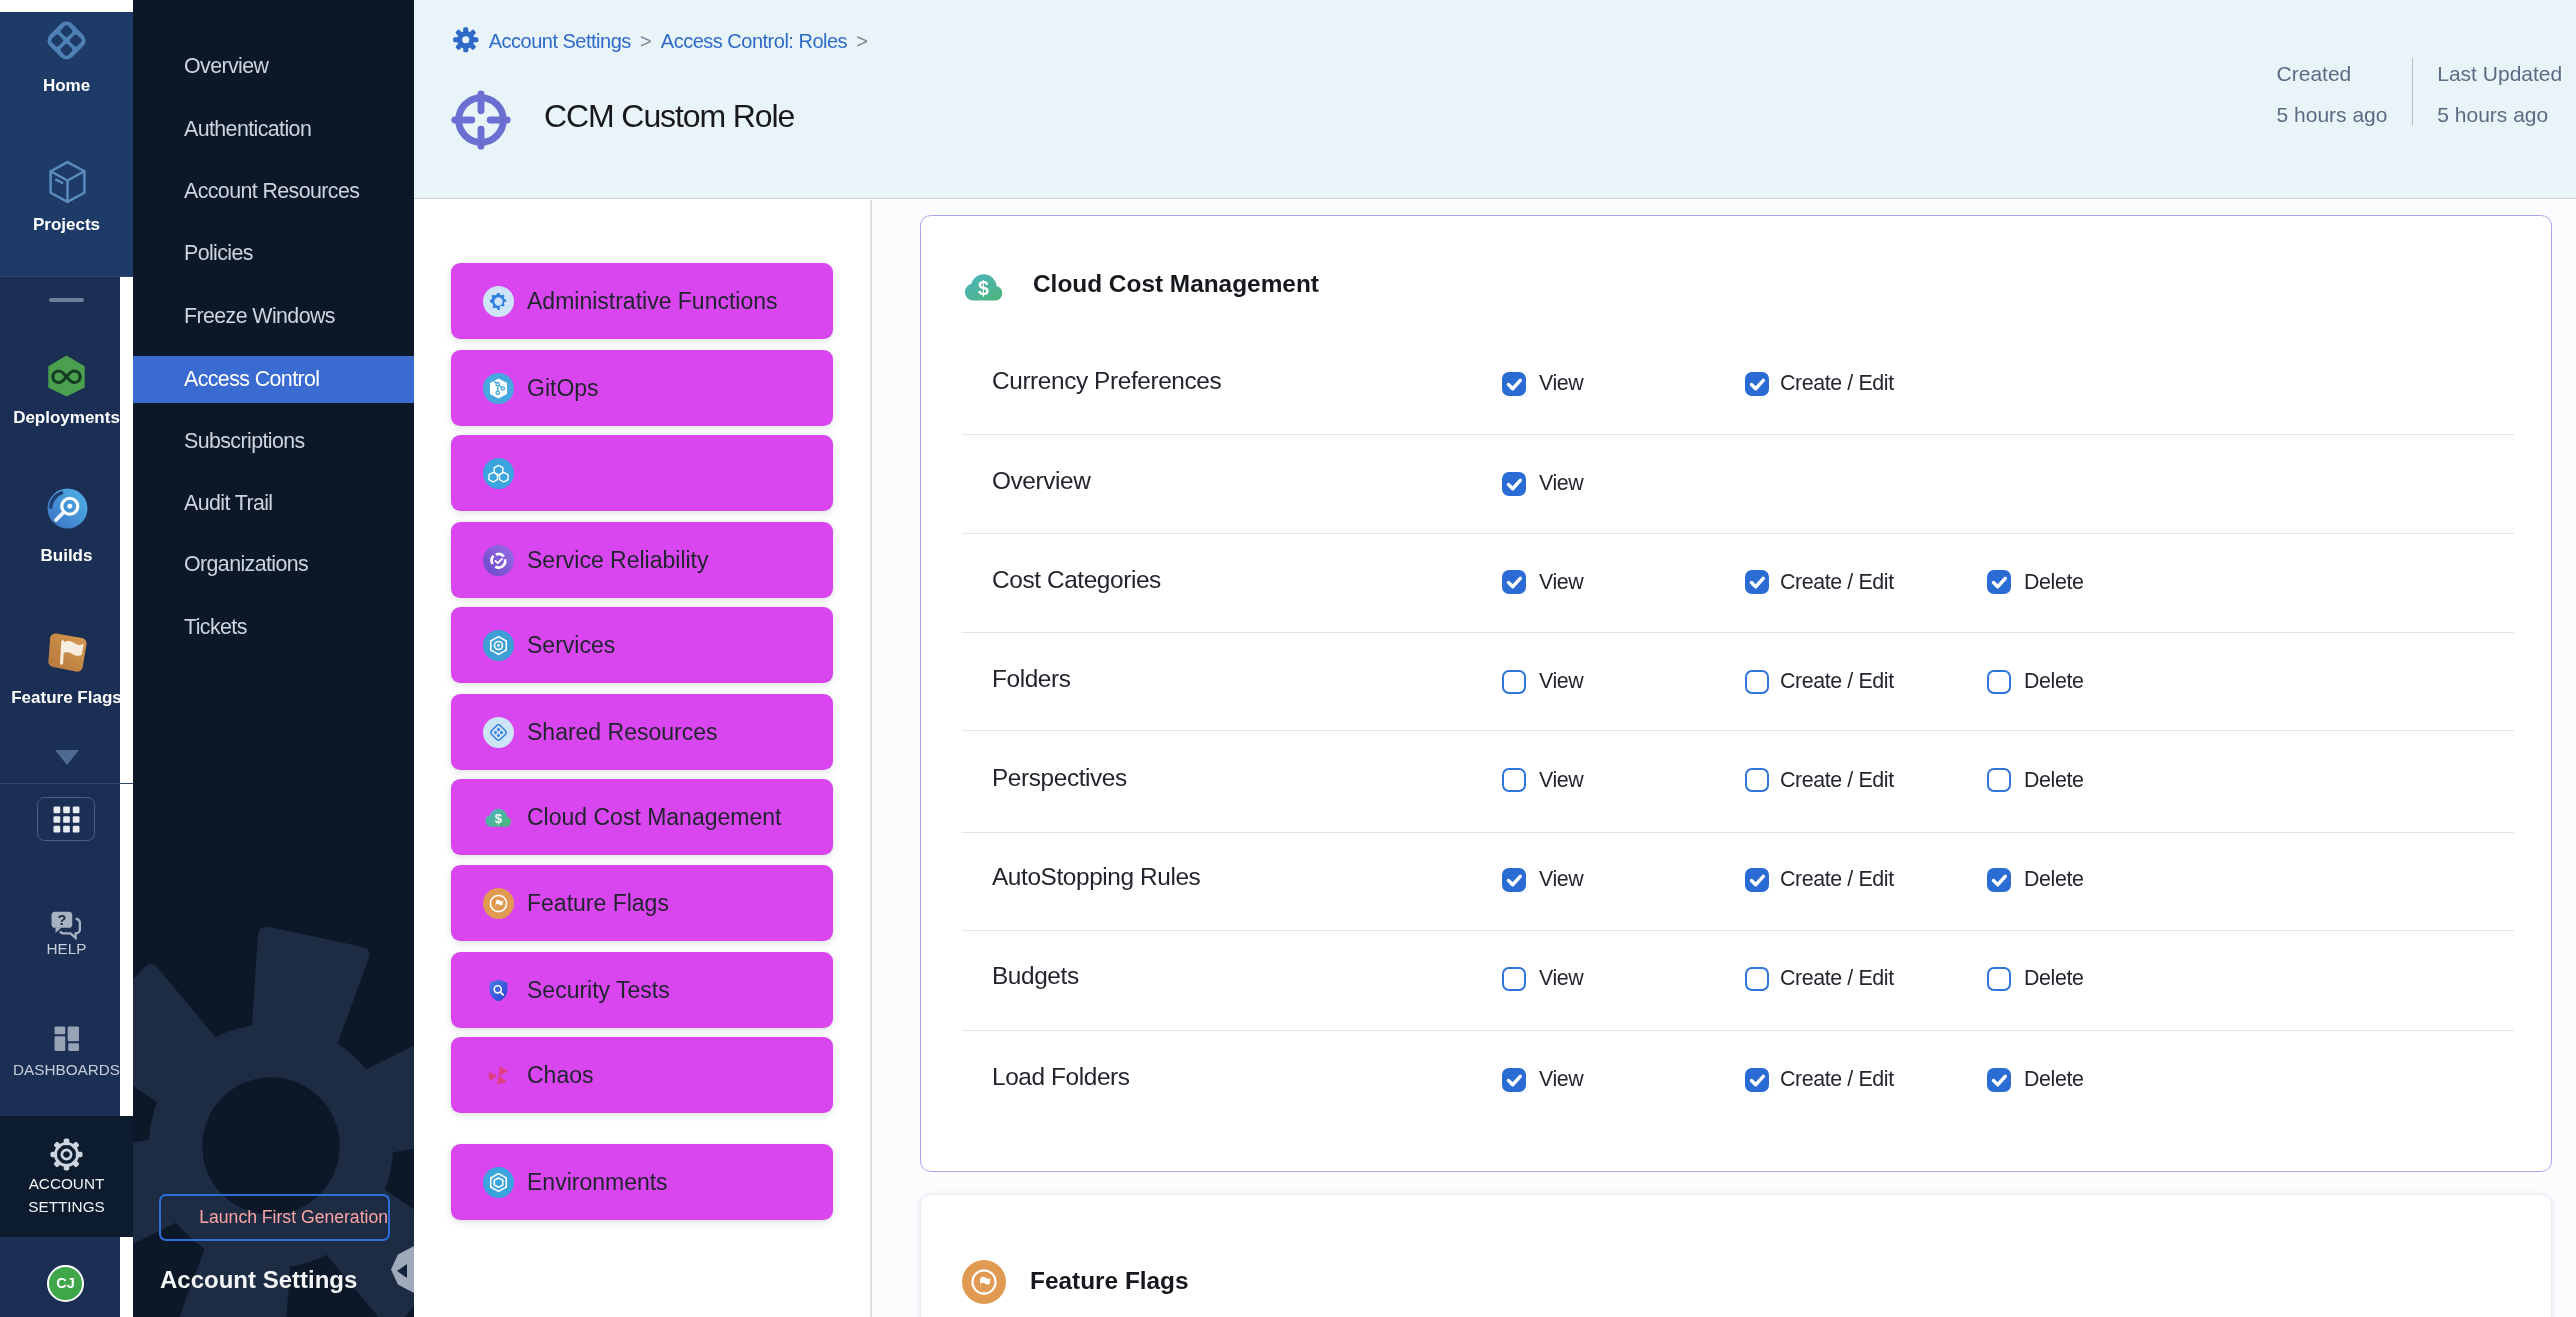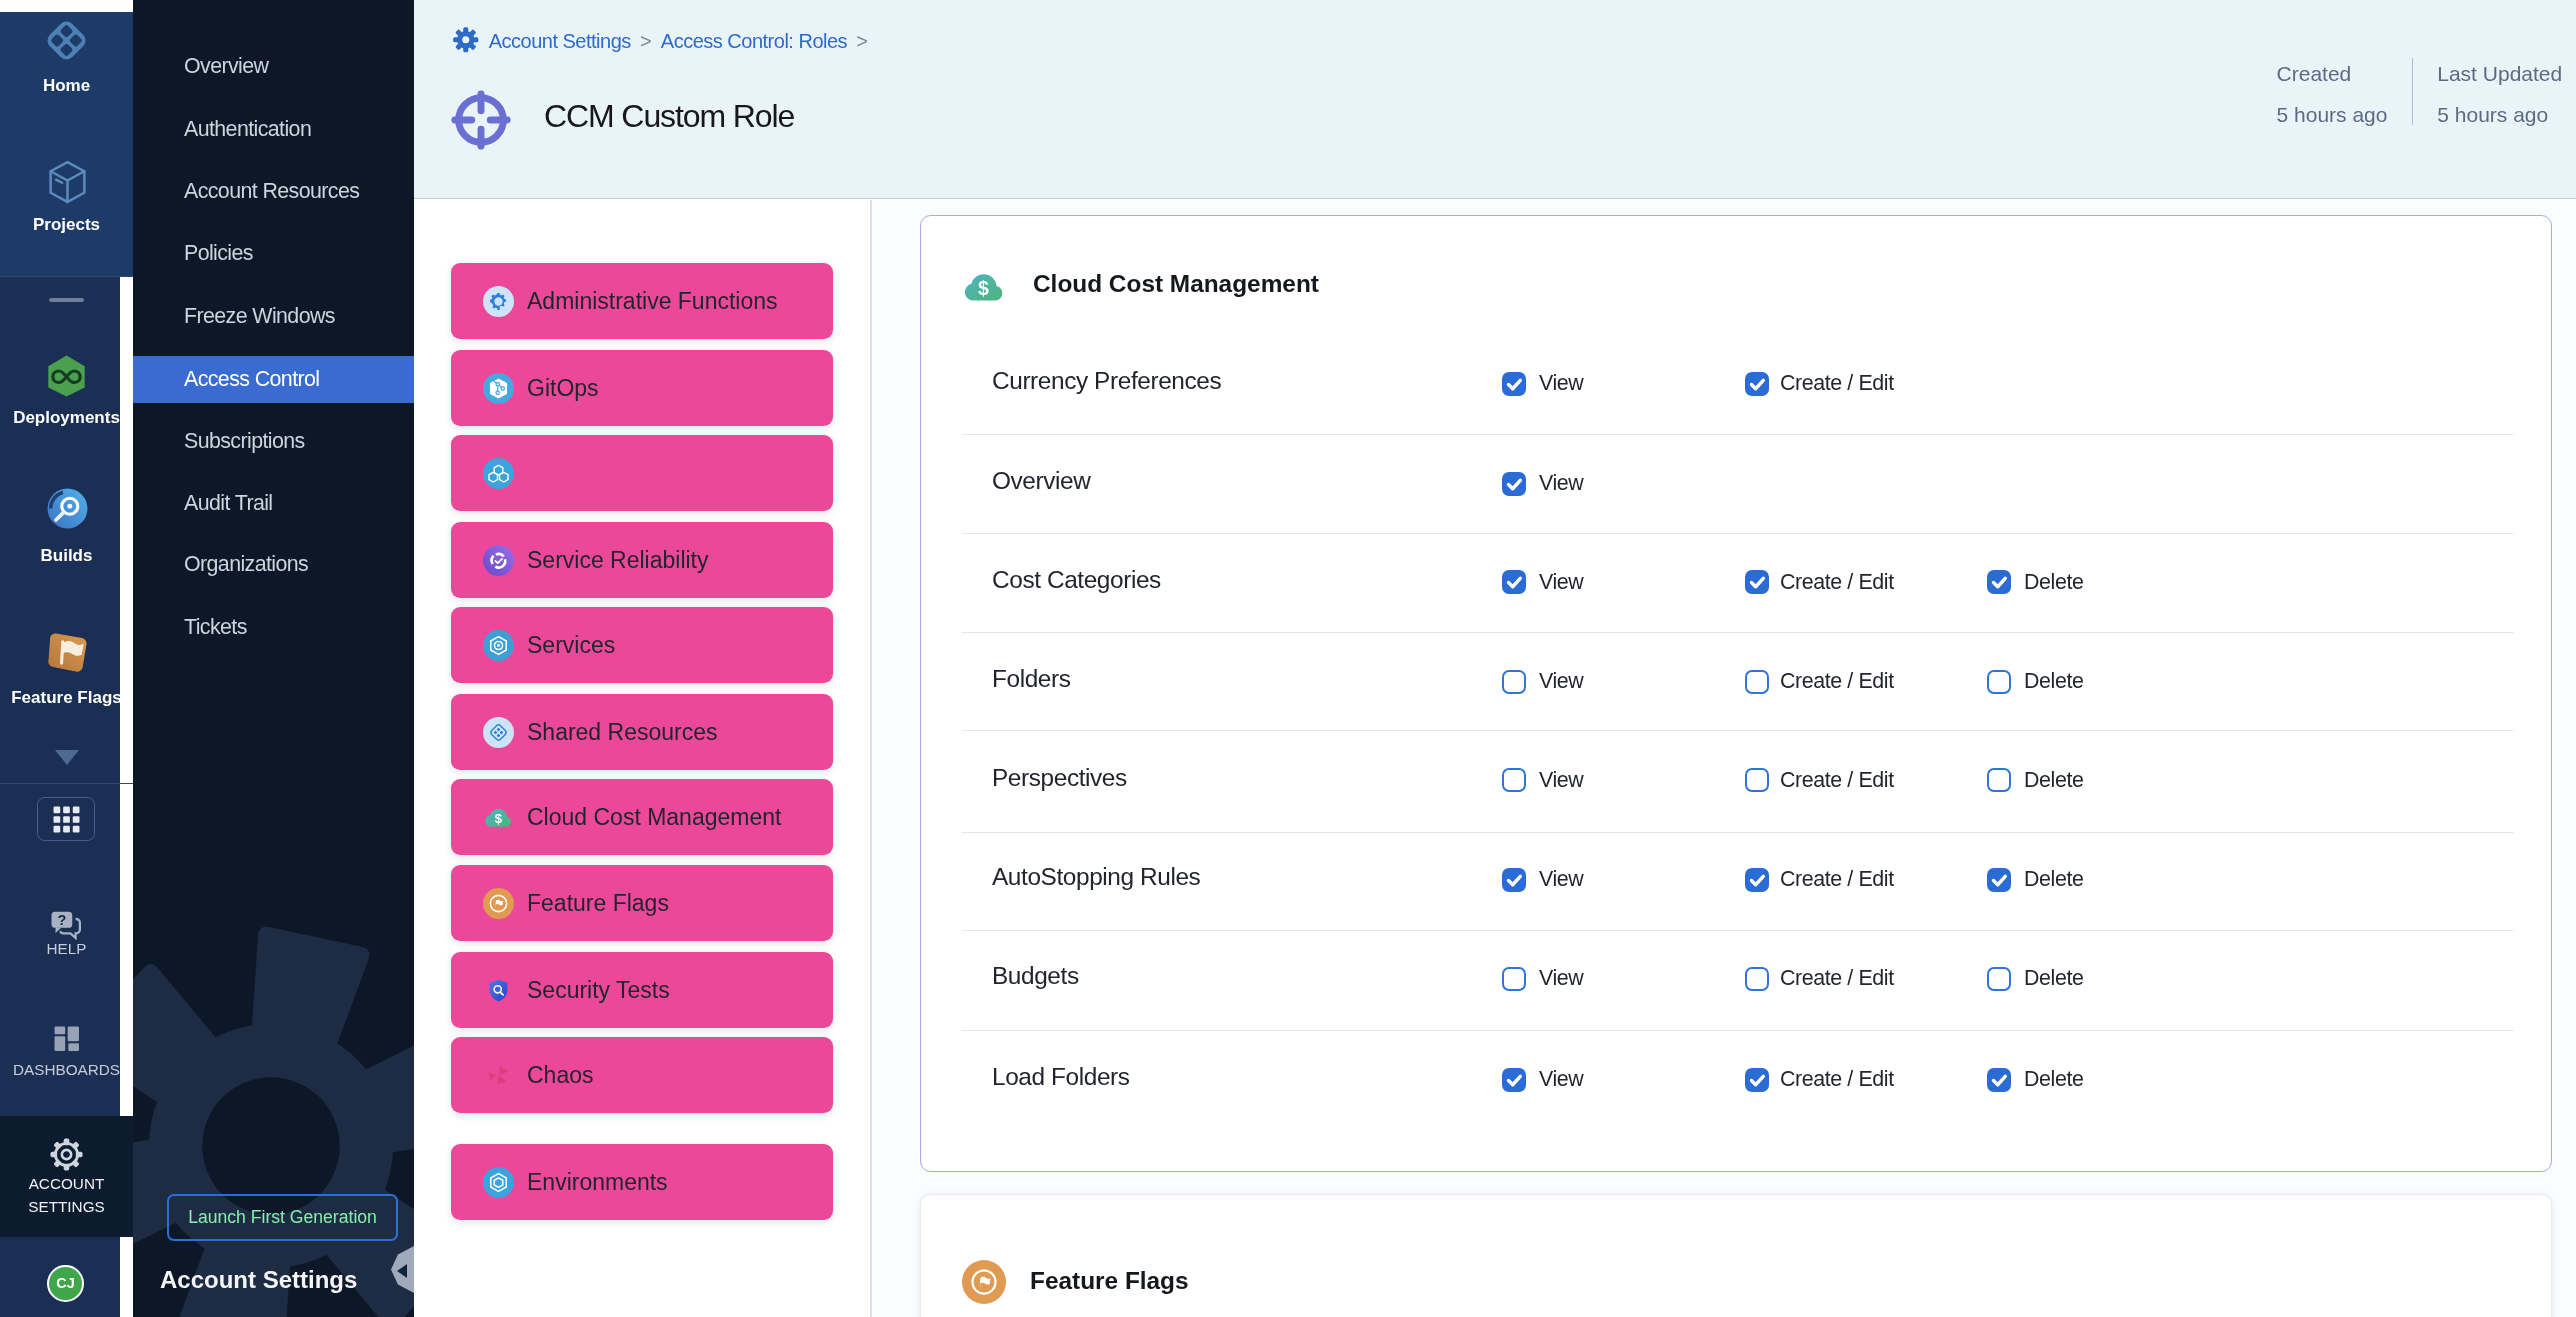--- a/index.html
+++ b/index.html
@@ -20,22 +20,22 @@
   border-left:12.2px solid transparent; border-right:12.2px solid transparent;
   border-top:15.3px solid #4f6a90; }
 #gridbox { left:37px; top:785px; width:58px; height:44px; border:1.5px solid #44608e;
   border-radius:7.6px; }
 
 
 #side2 { left:133px; top:0; width:281px; height:1318px; background:#0c1828; overflow:hidden; }
 .m2 { position:absolute; left:51px; color:#cdd4de; font-size:21.4px; letter-spacing:-0.6px; line-height:47px; height:47px; white-space:nowrap; }
 #hl { position:absolute; left:0; width:281px; height:47px; background:#3a6bd0; }
 #launchbtn { position:absolute; left:26px; top:1194px; width:231px; height:47px;
-  border:2.3px solid #2b6fd6; border-radius:6.9px; color:#86efac; font-size:17.6px;
-  text-align:center; line-height:43px; white-space:nowrap;margin-left:8px; }
+  border:2.3px solid #2b6fd6; border-radius:6.9px; color:#fca5a5; font-size:17.6px;
+  text-align:right; line-height:43px; white-space:nowrap; }
 #as-title { position:absolute; left:27px; top:1266px; color:#f4f6f8; font-size:24px; font-weight:bold; white-space:nowrap; }
 #collapse { position:absolute; left:258px; top:1246px; width:23px; height:47px;
   background:#9fabbb; clip-path:polygon(100% 0, 100% 100%, 30% 82%, 0 50%, 30% 18%); }
 #collapse .t { position:absolute; left:6.1px; top:18.3px; width:0; height:0;
   border-top:7.6px solid transparent; border-bottom:7.6px solid transparent;
   border-right:10.7px solid #12233c; }
 
 
 #header { left:414px; top:0; width:2162px; height:199px; background:#e9f4f9;
   border-bottom:1.5px solid #c9cdd5; }
@@ -43,21 +43,21 @@
 #crumb .sep { color:#7c8799; padding:0 9.2px; letter-spacing:0; }
 #title { position:absolute; left:130px; top:98px; font-size:32px; font-weight:500; letter-spacing:-1.1px; color:#17171d; }
 #meta { position:absolute; right:13.8px; top:53px; color:#5d6a84; font-size:21px; line-height:41px; }
 #meta .col { display:inline-block; vertical-align:top; }
 #meta .div { display:inline-block; vertical-align:top; width:1.5px; height:67px;
   background:#b6bdc9; margin:4.6px 18.3px 0 18.3px; }
 
 
 #leftpanel { left:414px; top:200px; width:457px; height:1118px; background:#ffffff; }
 #vdiv { left:870px; top:200px; width:1.5px; height:1118px; background:#dcdfe4; }
-.card { position:absolute; left:37px; width:382px; height:76px; background:#ec4899;
+.card { position:absolute; left:37px; width:382px; height:76px; background:#d946ef;
   border-radius:9.2px; box-shadow:0 2.3px 7.6px rgba(35,48,77,0.12), 0 0 1.5px rgba(35,48,77,0.08); }
 .card .ic { position:absolute; left:32px; top:23px; width:31px; height:31px; }
 .card .tx { position:absolute; left:76px; top:0; height:76px; line-height:76px;
   font-size:23px; color:#1f242d; white-space:nowrap; }
 
 
 #rightarea { left:872px; top:200px; width:1704px; height:1118px; background:#fbfcfe; }
 #panel { position:absolute; left:48px; top:14.5px; width:1632px; height:957px;
   background:#ffffff; border:1.5px solid #aba4ee; border-radius:10.7px; }
 #ffbox { position:absolute; left:48px; top:994px; width:1632px; height:153px;

